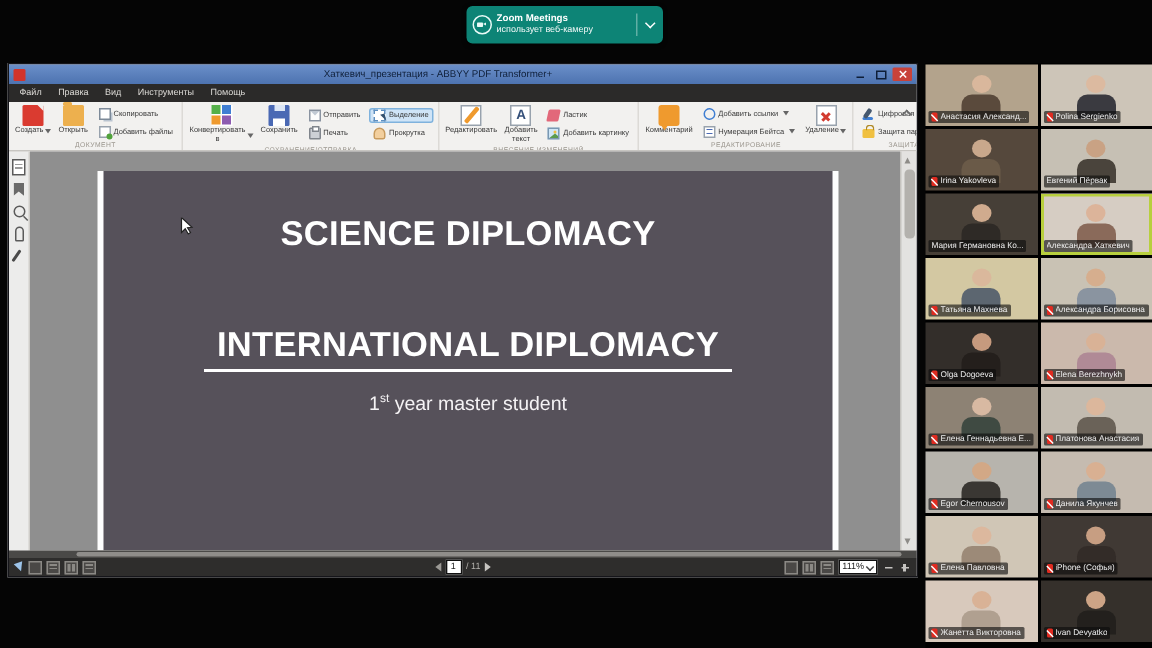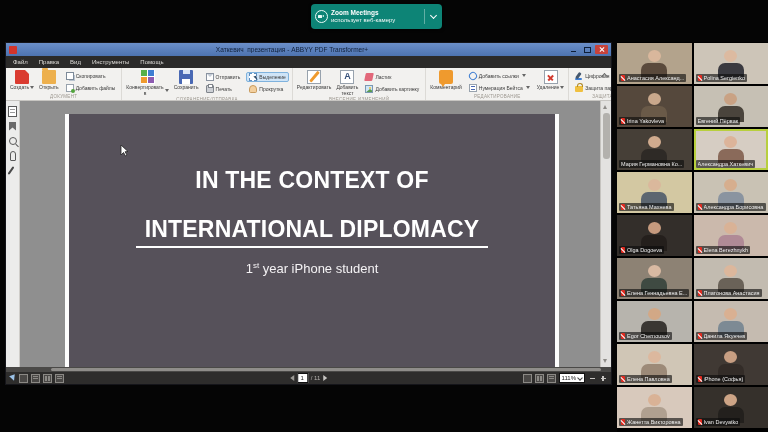--- a/index.html
+++ b/index.html
@@ -378,28 +378,28 @@
           </div>
           <div class="tool">
             <span class="ti ti-pen"></span>
           </div>
         </div>
 
       <div class="canvas">
         <div class="page">
           <div class="slide">
             <div class="s-title">
+              <span>SCIENCE DIPLOMACY</span><br>
               <br>
-              <span>IN THE CONTEXT OF</span><br>
               <br>
               <span>INTERNATIONAL DIPLOMACY</span>
             </div>
             <div class="s-rule"></div>
             <div class="s-sub">
-              <div><span>1</span><sup>st</sup><span> year iPhone student</span></div>
+              <div><span>1</span><sup>st</sup><span> year master student</span></div>
             </div>
           </div>
         </div>
         <svg class="cursor" width="9" height="12" viewBox="0 0 9 12">
           <polygon points="1,0 1,10 3.5,7.5 5.5,11 7,10 5,6.8 8,6.5" fill="#fff" stroke="#222" stroke-width="0.8"></polygon>
         </svg>
       </div>
 
       <div class="vscroll">
         <div class="vthumb"></div>

